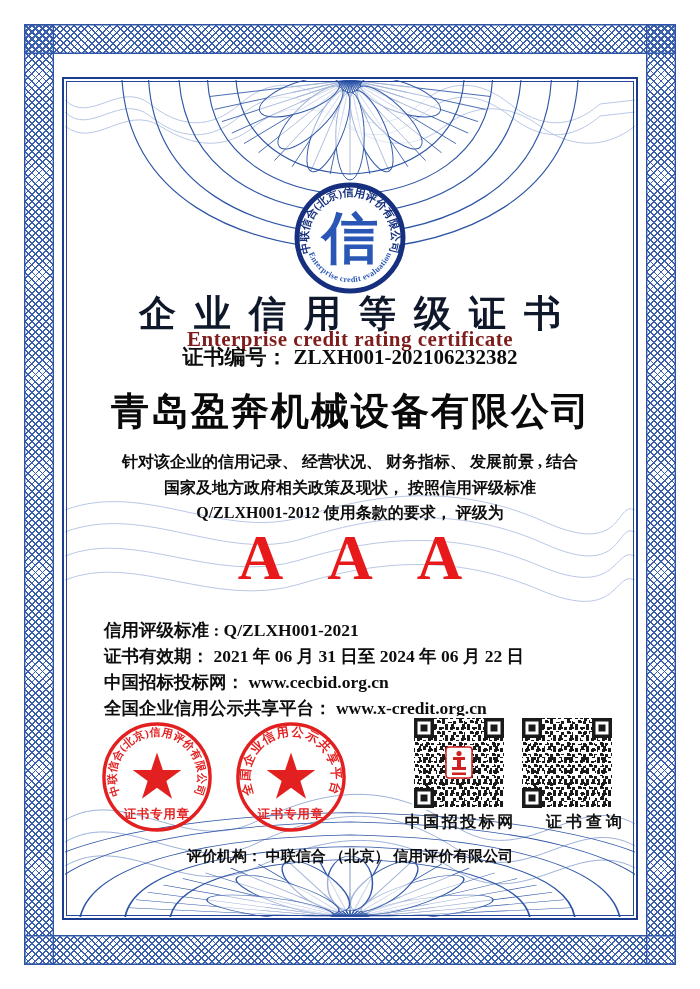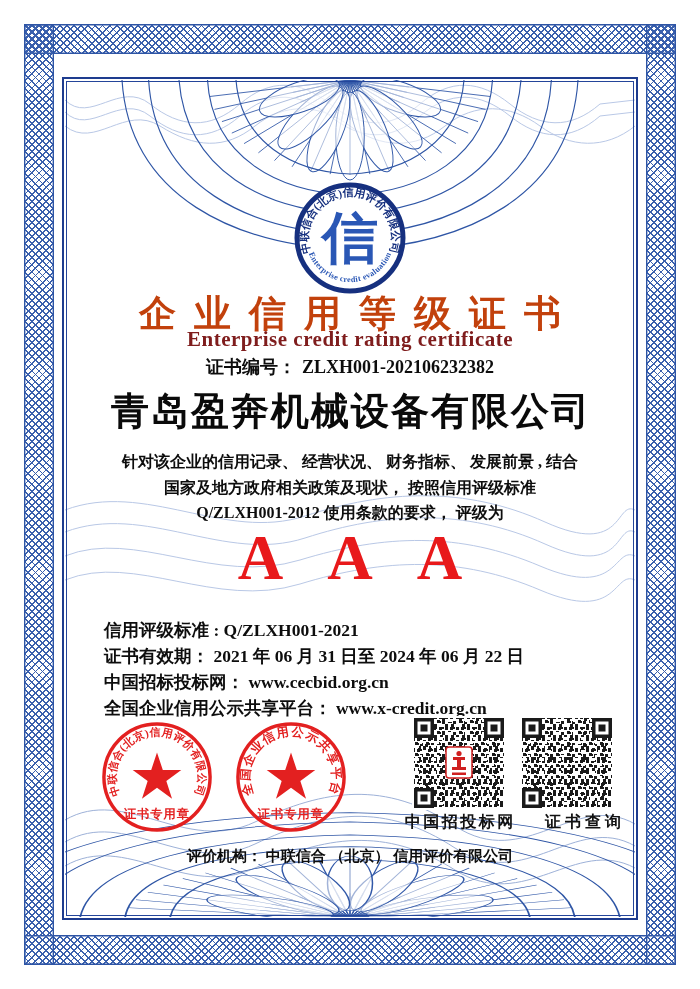--- a/index.html
+++ b/index.html
@@ -20,37 +20,37 @@
   .band.left{top:24px;bottom:24px;left:24px;width:30px;}
   .band.right{top:24px;bottom:24px;right:24px;width:30px;}
   
   .frame{position:absolute;left:62px;top:77px;right:62px;bottom:69px;border:2.5px solid #1e3c8f;z-index:2;pointer-events:none;}
   .frame-inner{position:absolute;inset:2px;border:1px solid #24459a;}
   
   .deco{position:absolute;left:65px;top:80px;width:570px;height:837px;z-index:2;pointer-events:none;}
   
   .content-el{position:absolute;z-index:3;}
   .logo-svg{left:293px;top:181px;width:114px;height:114px;}
-  .title{left:0;right:0;top:289px;text-align:center;font-size:37px;font-weight:700;letter-spacing:18px;text-indent:18px;color:#c2410c;}
+  .title{left:0;right:0;top:289px;text-align:center;font-size:37px;font-weight:700;letter-spacing:18px;text-indent:18px;color:#0f172a;}
   .subtitle{left:0;right:0;top:327px;text-align:center;font-size:21px;font-weight:700;letter-spacing:.5px;color:#7f1d1d;}
-  .certno{left:0;right:0;top:355px;text-align:center;font-size:18px;font-weight:700;color:#0d0d0d;}
+  .certno{left:0;right:0;top:343px;text-align:center;font-size:21px;font-weight:700;color:#0d0d0d;}
   .certno .lbl{margin-right:6px;}
   .company{left:0;right:0;top:386px;text-align:center;font-size:38px;font-weight:700;letter-spacing:2px;text-indent:2px;color:#0a0a0a;}
   .body-text{left:60px;right:60px;top:449px;text-align:center;font-size:16px;font-weight:700;line-height:25.5px;color:#0d0d0d;}
   .rating{left:0;right:0;top:522px;text-align:center;font-size:63px;font-weight:700;letter-spacing:44px;text-indent:44px;color:#e8191b;}
   .details{left:104px;top:617px;font-size:17.5px;font-weight:700;line-height:26px;color:#0d0d0d;}
   .seal-svg{top:719px;width:116px;height:116px;}
   .seal-1{left:99px;}
   .seal-2{left:233px;}
   .qr-svg{top:716px;width:94px;height:94px;}
   .qr-1{left:412px;}
   .qr-2{left:520px;}
   .qr-label{top:812px;width:120px;text-align:center;font-size:16px;font-weight:700;color:#111;}
   .qr-label-1{left:399px;letter-spacing:2.5px;text-indent:2.5px;}
-  .qr-label-2{left:523px;letter-spacing:4px;text-indent:4px;}
+  .qr-label-2{left:504px;letter-spacing:4px;text-indent:4px;padding-left:20px;}
   .agency{left:0;right:0;top:847px;text-align:center;font-size:15px;font-weight:700;color:#0d0d0d;}
   .logo-char{font-size:56px;font-weight:700;}
   .ring-cn{font-size:11px;font-weight:700;}
   .ring-en{font-size:8.2px;font-weight:700;letter-spacing:.3px;}
   .seal-ring-a{font-size:11px;font-weight:700;letter-spacing:.5px;}
   .seal-ring-b{font-size:12.5px;font-weight:700;letter-spacing:1.5px;}
   .seal-bottom{font-size:12.5px;font-weight:700;letter-spacing:1px;}
 </style>
 </head>
 <body>

